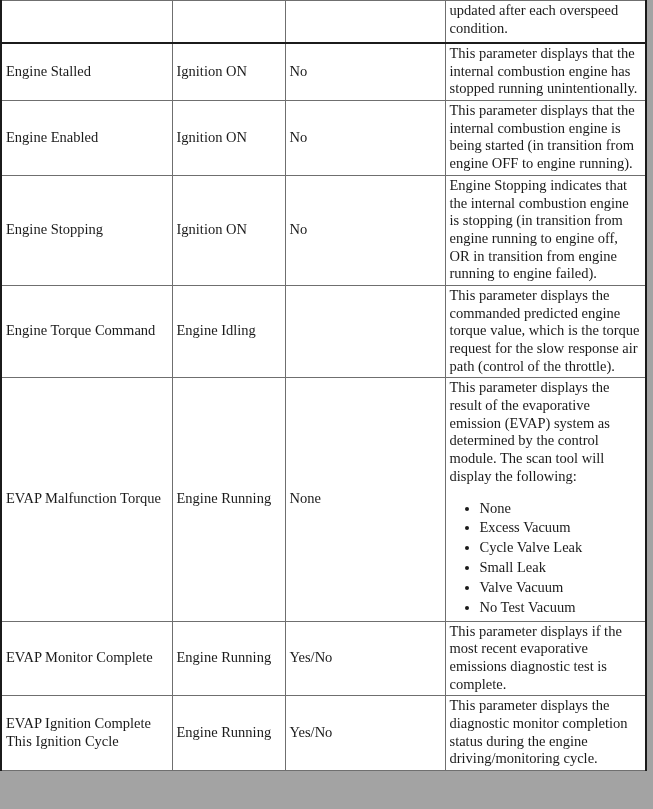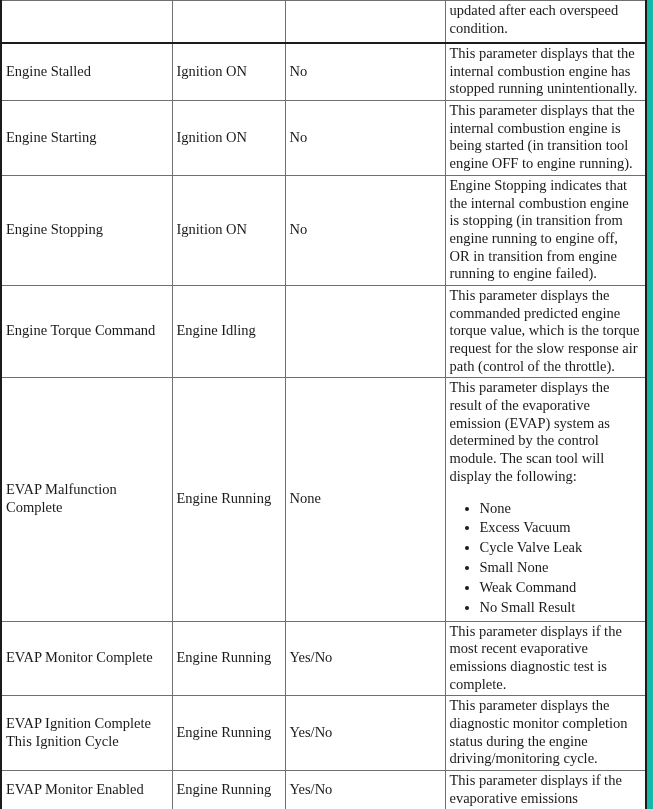--- a/index.html
+++ b/index.html
@@ -12,21 +12,21 @@
     height: 809px;
     overflow: hidden;
     font-family: "Liberation Serif", "DejaVu Serif", serif;
     color: #1a1a1a;
   }
 
   .page {
     position: relative;
     width: 653px;
     height: 809px;
-    background: #14b8a6;
+    background: #a3a3a3;
     overflow: hidden;
   }
 
   
   .param-table {
     border-collapse: collapse;
     table-layout: fixed;
     width: 645px;
     margin: 0;
     border-top: 0;
@@ -102,25 +102,25 @@
       <tr>
         <td class="col-first">Engine Stalled</td>
         <td>Ignition ON</td>
         <td>No</td>
         <td class="desc col-last">
           <p>This parameter displays that the internal combustion engine has stopped running unintentionally.</p>
         </td>
       </tr>
 
       <tr>
-        <td class="col-first">Engine Starting</td>
+        <td class="col-first">Engine Enabled</td>
         <td>Ignition ON</td>
         <td>No</td>
         <td class="desc col-last">
-          <p>This parameter displays that the internal combustion engine is being started (in transition tool engine OFF to engine running).</p>
+          <p>This parameter displays that the internal combustion engine is being started (in transition from engine OFF to engine running).</p>
         </td>
       </tr>
 
       <tr>
         <td class="col-first">Engine Stopping</td>
         <td>Ignition ON</td>
         <td>No</td>
         <td class="desc col-last">
           <p>Engine Stopping indicates that the internal combustion engine is stopping (in transition from engine running to engine off, OR in transition from engine running to engine failed).</p>
         </td>
@@ -129,32 +129,32 @@
       <tr>
         <td class="col-first">Engine Torque Command</td>
         <td>Engine Idling</td>
         <td></td>
         <td class="desc col-last">
           <p>This parameter displays the commanded predicted engine torque value, which is the torque request for the slow response air path (control of the throttle).</p>
         </td>
       </tr>
 
       <tr>
-        <td class="col-first">EVAP Malfunction Complete</td>
+        <td class="col-first">EVAP Malfunction Torque</td>
         <td>Engine Running</td>
         <td>None</td>
         <td class="desc col-last">
           <p>This parameter displays the result of the evaporative emission (EVAP) system as determined by the control module. The scan tool will display the following:</p>
           <ul>
             <li>None</li>
             <li>Excess Vacuum</li>
             <li>Cycle Valve Leak</li>
-            <li>Small None</li>
-            <li>Weak Command</li>
-            <li>No Small Result</li>
+            <li>Small Leak</li>
+            <li>Valve Vacuum</li>
+            <li>No Test Vacuum</li>
           </ul>
         </td>
       </tr>
 
       <tr>
         <td class="col-first">EVAP Monitor Complete</td>
         <td>Engine Running</td>
         <td>Yes/No</td>
         <td class="desc col-last">
           <p>This parameter displays if the most recent evaporative emissions diagnostic test is complete.</p>
@@ -163,25 +163,17 @@
 
       <tr>
         <td class="col-first">EVAP Ignition Complete This Ignition Cycle</td>
         <td>Engine Running</td>
         <td>Yes/No</td>
         <td class="desc col-last">
           <p>This parameter displays the diagnostic monitor completion status during the engine driving/monitoring cycle.</p>
         </td>
       </tr>
 
-      <tr>
-        <td class="col-first">EVAP Monitor Enabled</td>
-        <td>Engine Running</td>
-        <td>Yes/No</td>
-        <td class="desc col-last">
-          <p>This parameter displays if the evaporative emissions</p>
-        </td>
-      </tr>
 
     </tbody>
   </table>
 
 </div>
 
 </body></html>

